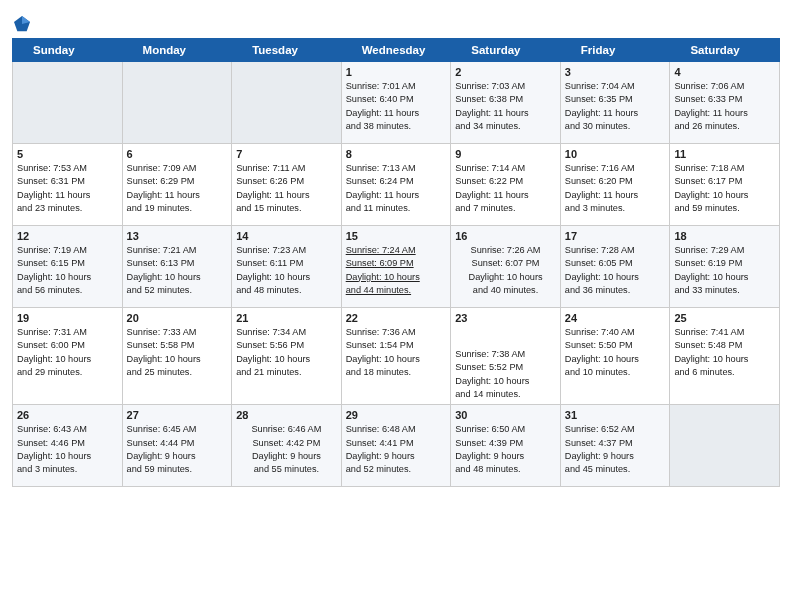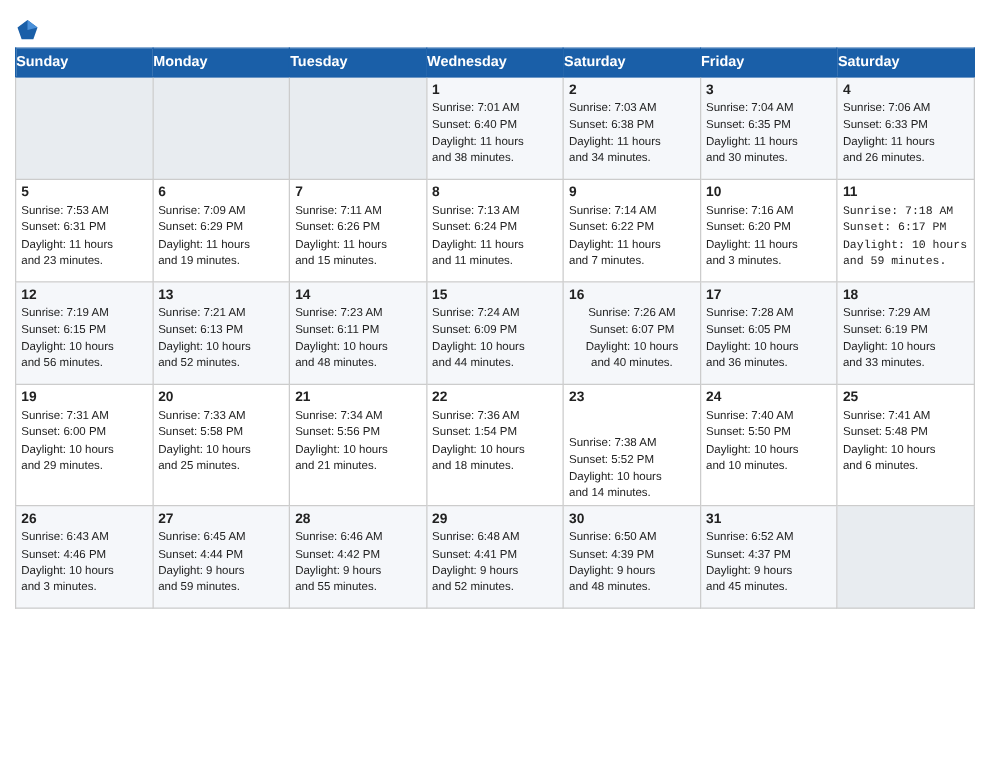--- a/index.html
+++ b/index.html
@@ -62,21 +62,21 @@
     table {
       width: 100%;
       border-collapse: collapse;
       table-layout: fixed;
     }
     thead tr th {
       background-color: #1a5fa8;
       color: #fff;
       font-size: 11.5px;
       font-weight: bold;
-      padding: 5px 0;
+      padding: 5px 20px;
       text-align: left;
       border: 1px solid #1a5fa8;
     }
     tbody tr td {
       border: 1px solid #ccc;
       vertical-align: top;
       padding: 4px 4px 3px 4px;
       font-size: 9.5px;
       color: #222;
       height: 82px;
@@ -208,21 +208,21 @@
           </td>
           <td>
             <span class="day-number">10</span>
             <div class="day-info" style="white-space: pre-line;">Sunrise: 7:16 AM
 Sunset: 6:20 PM
 Daylight: 11 hours
 and 3 minutes.</div>
           </td>
           <td>
             <span class="day-number">11</span>
-            <div class="day-info" style="white-space: pre-line; font-family: Liberation Mono, monospace;">Sunrise: 7:18 AM
+            <div class="day-info" style="white-space: pre-line;">Sunrise: 7:18 AM
 Sunset: 6:17 PM
 Daylight: 10 hours
 and 59 minutes.</div>
           </td>
         </tr>
         <tr>
           <td>
             <span class="day-number">12</span>
             <div class="day-info" style="white-space: pre-line;">Sunrise: 7:19 AM
 Sunset: 6:15 PM
@@ -238,21 +238,21 @@
           </td>
           <td>
             <span class="day-number">14</span>
             <div class="day-info" style="white-space: pre-line;">Sunrise: 7:23 AM
 Sunset: 6:11 PM
 Daylight: 10 hours
 and 48 minutes.</div>
           </td>
           <td>
             <span class="day-number">15</span>
-            <div class="day-info" style="white-space: pre-line;">Sunrise: 7:24 AM
+            <div class="day-info" style="white-space: pre-line; text-decoration: underline;">Sunrise: 7:24 AM
 Sunset: 6:09 PM
 Daylight: 10 hours
 and 44 minutes.</div>
           </td>
           <td>
             <span class="day-number">16</span>
             <div class="day-info" style="white-space: pre-line; text-align: center;">Sunrise: 7:26 AM
 Sunset: 6:07 PM
 Daylight: 10 hours
 and 40 minutes.</div>
@@ -333,21 +333,21 @@
           </td>
           <td>
             <span class="day-number">27</span>
             <div class="day-info" style="white-space: pre-line;">Sunrise: 6:45 AM
 Sunset: 4:44 PM
 Daylight: 9 hours
 and 59 minutes.</div>
           </td>
           <td>
             <span class="day-number">28</span>
-            <div class="day-info" style="white-space: pre-line;">Sunrise: 6:46 AM
+            <div class="day-info" style="white-space: pre-line; text-align: center;">Sunrise: 6:46 AM
 Sunset: 4:42 PM
 Daylight: 9 hours
 and 55 minutes.</div>
           </td>
           <td>
             <span class="day-number">29</span>
             <div class="day-info" style="white-space: pre-line;">Sunrise: 6:48 AM
 Sunset: 4:41 PM
 Daylight: 9 hours
 and 52 minutes.</div>

